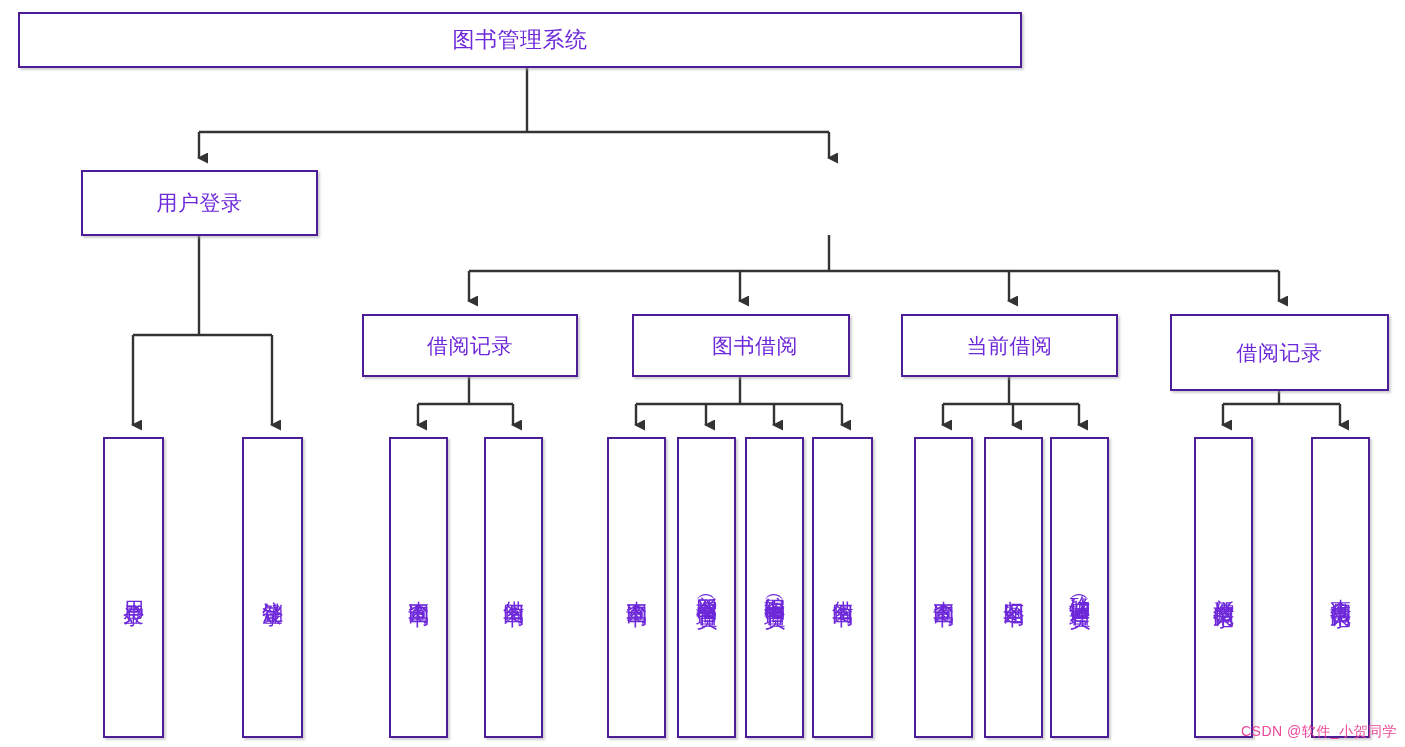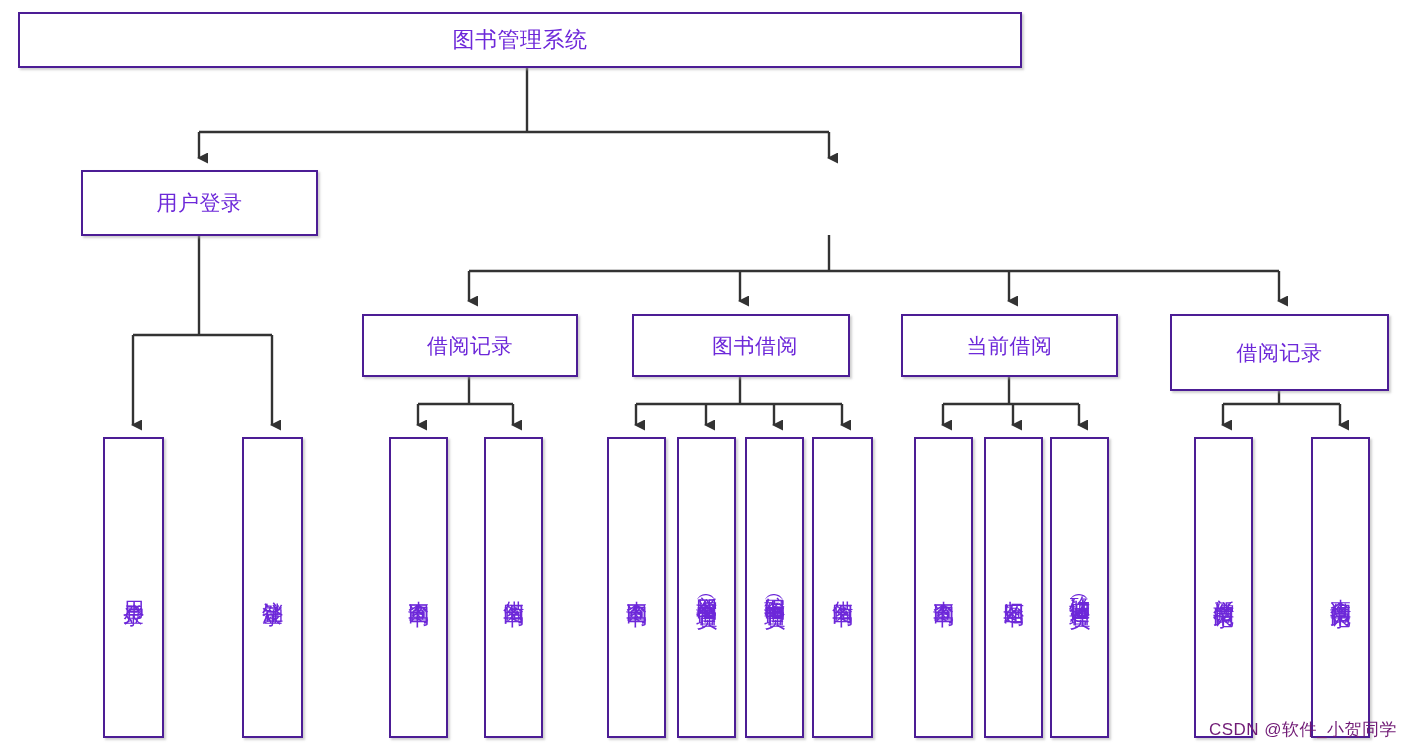--- a/index.html
+++ b/index.html
@@ -52,22 +52,22 @@
     font-size: 21px;
     line-height: 1.25;
     letter-spacing: 2px;
     white-space: nowrap;
   }
   .node.root .label-h { font-size: 22px; }
   .watermark {
     position: absolute;
     right: 8px;
     bottom: 6px;
-    font-size: 17px;
-    color: #701a75;
+    font-size: 14px;
+    color: #ec4899;
     letter-spacing: 0.5px;
     white-space: nowrap;
     user-select: none;
   }
 </style>
 </head>
 <body>
 
 <div id="canvas">
 

